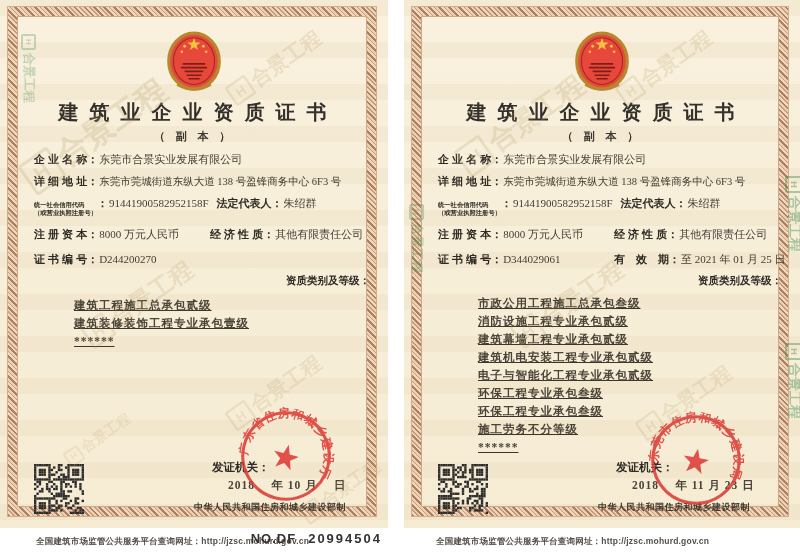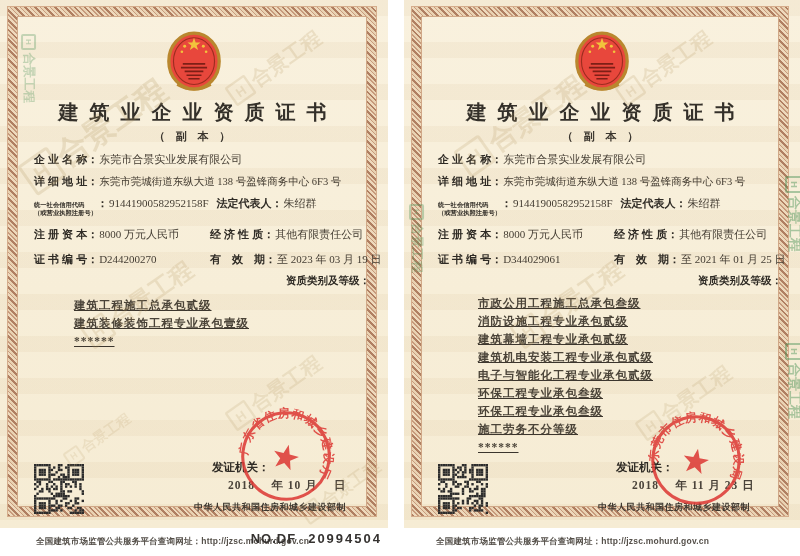--- a/index.html
+++ b/index.html
@@ -114,21 +114,20 @@
           <span class="val">91441900582952158F</span>
           <span class="lbl" style="margin-left:8px">法定代表人：</span>
           <span class="val">朱绍群</span>
         </div>
         <div class="row">
           <span class="col1"><span class="lbl">注 册 资 本：</span><span class="val">8000 万元人民币</span></span>
           <span><span class="lbl">经 济 性 质：</span><span class="val">其他有限责任公司</span></span>
         </div>
         <div class="row">
           <span class="col1"><span class="lbl">证 书 编 号：</span><span class="val">D244200270</span></span>
-          <span><span class="lbl">有　效　期：</span><span class="val">至 2023 年 03 月 19 日</span></span>
         </div>
         <div class="grade-lbl">资质类别及等级：</div>
         <div class="qual-list">
             <div class="qual-item">建筑工程施工总承包贰级</div>
             <div class="qual-item">建筑装修装饰工程专业承包壹级</div>
             <div class="qual-item">******</div>
           </div>
       </div>
 
       <div class="issuer">发证机关：</div>

